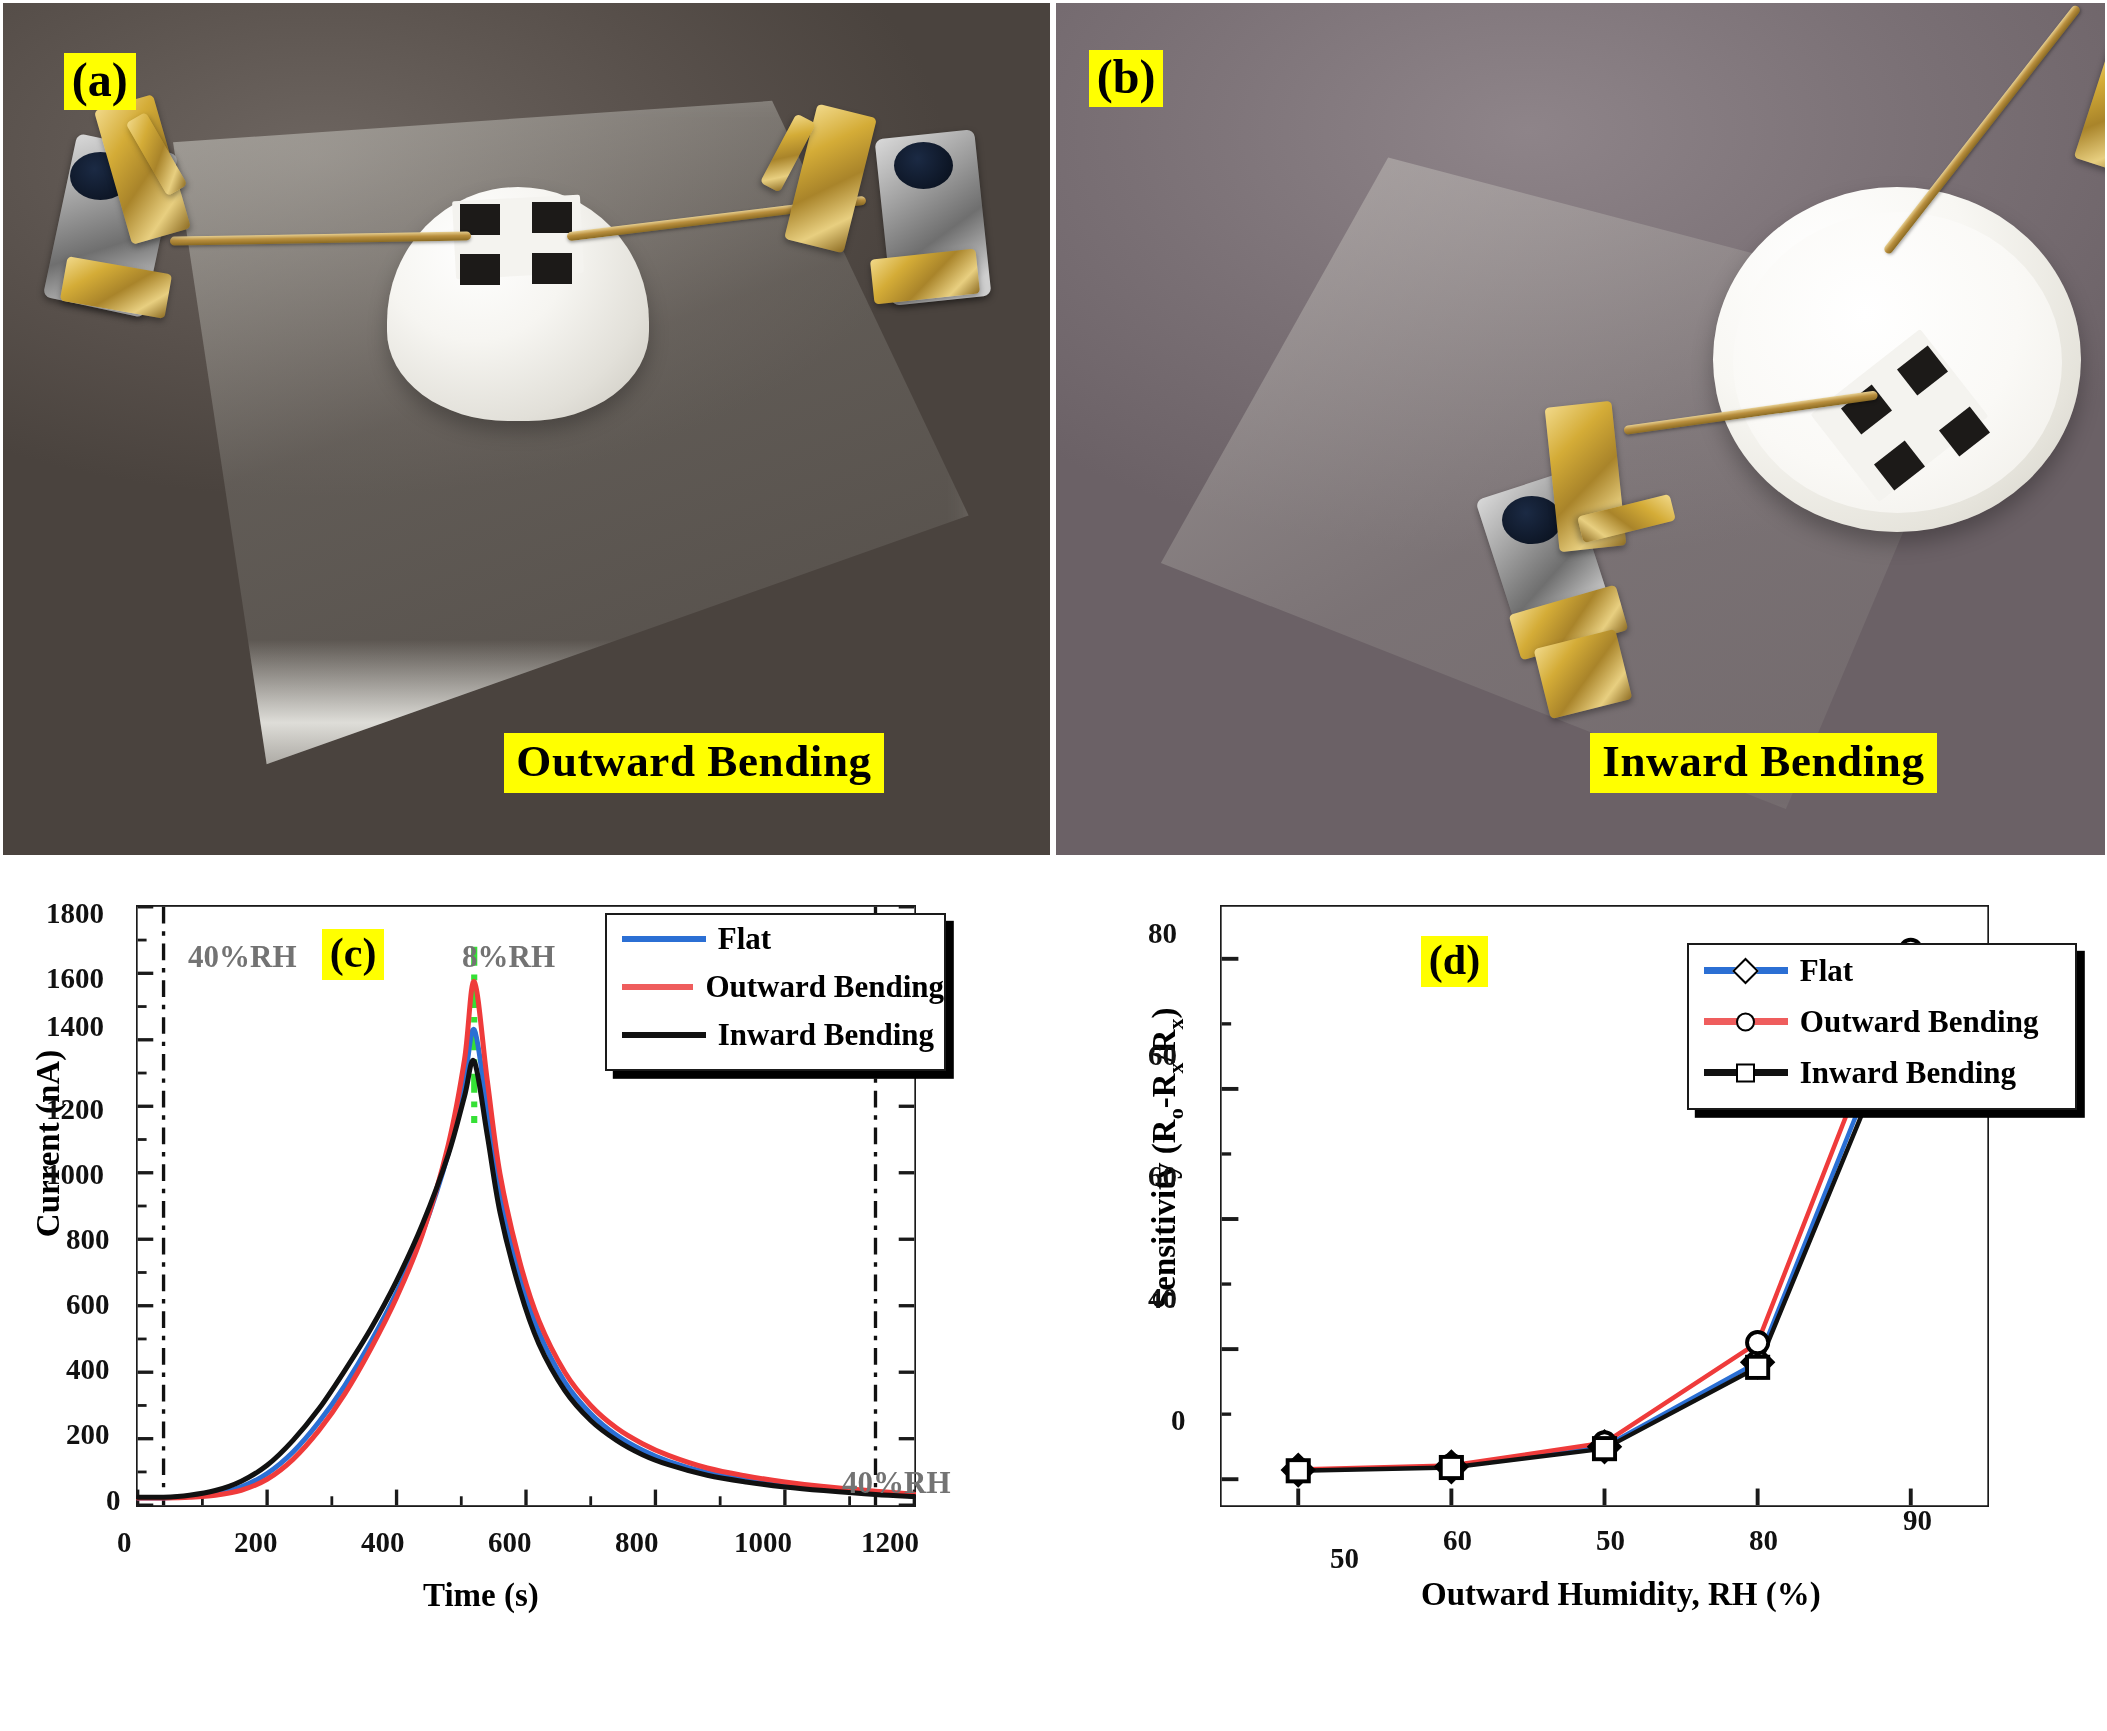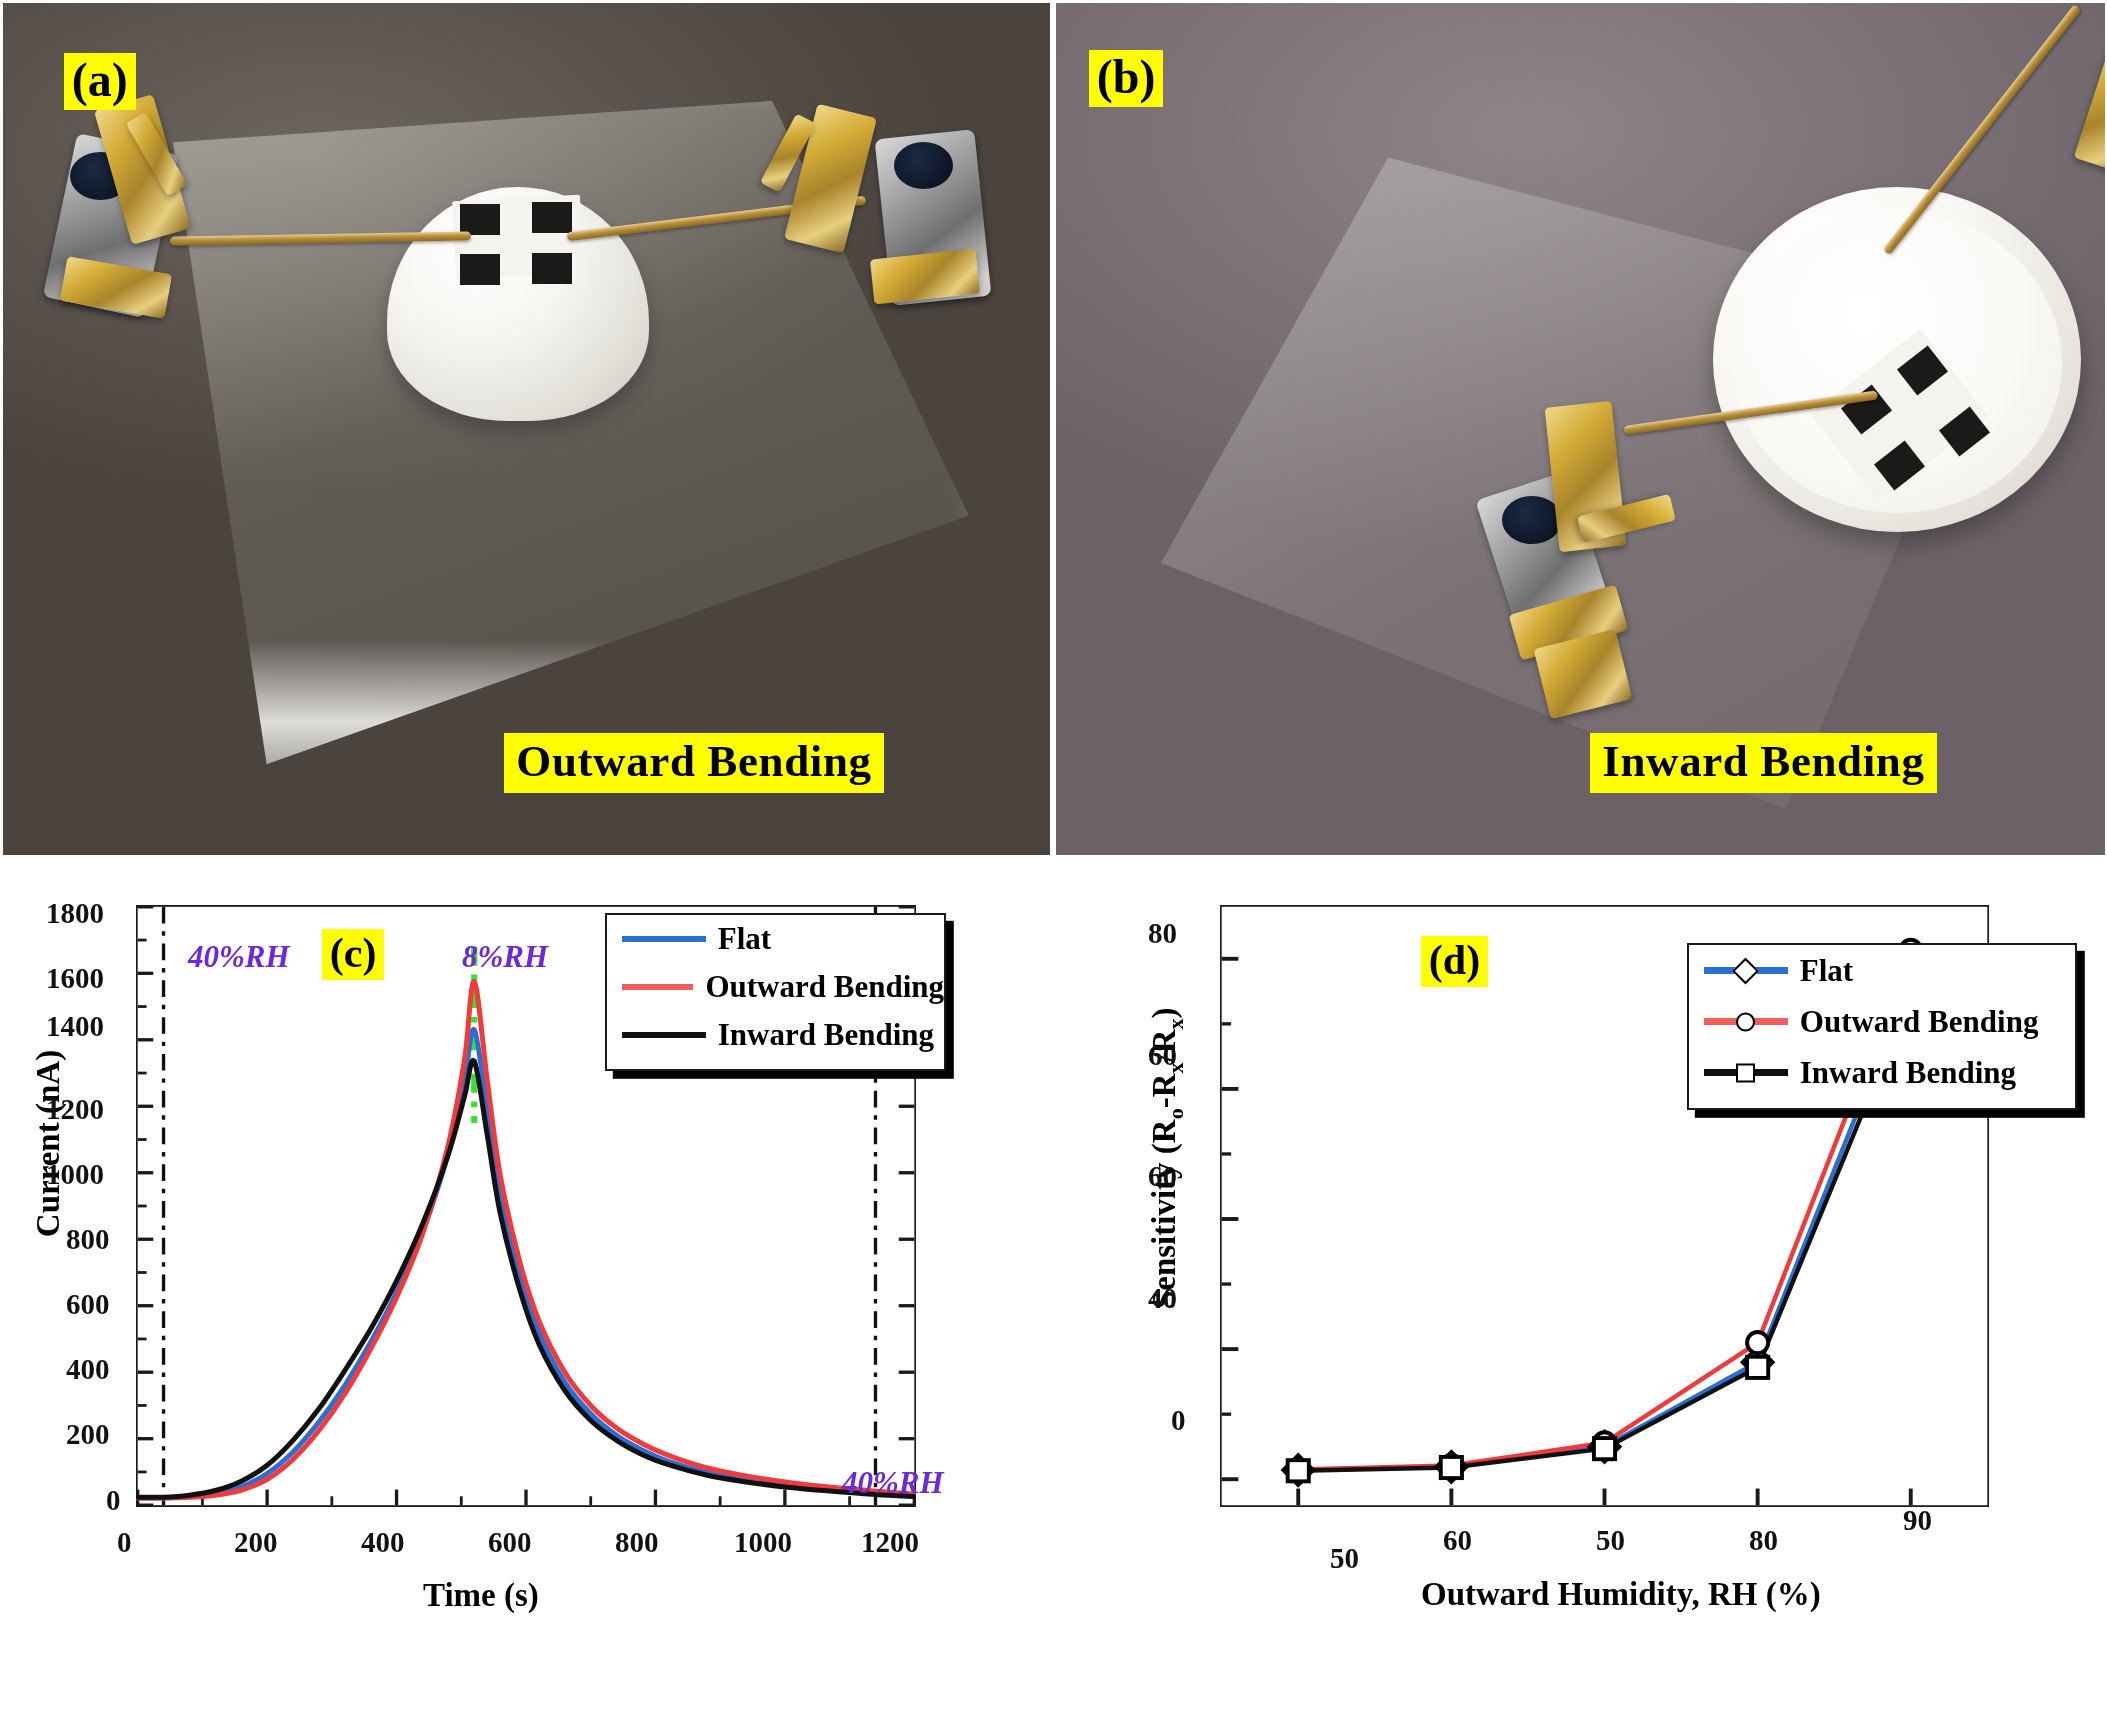--- a/index.html
+++ b/index.html
@@ -66,21 +66,21 @@
   .legendbox{position:absolute;background:#fff;border:2.8px solid #1a1a1a;
      box-shadow:7.8px 7.8px 0 #000;box-sizing:border-box;}
   .legrow{display:flex;align-items:center;height:48px;}
   .legline{width:84px;height:6.1px;margin:0 12.3px 0 14.5px;position:relative;}
   .legtext{font-size:31px;font-weight:bold;color:#000;white-space:nowrap;}
   .legmark{position:absolute;left:32px;top:50%;transform:translateY(-50%);
      width:19px;height:19px;border:2.8px solid #000;background:#fff;box-sizing:border-box;}
   .legmark.diamond{transform:translateY(-50%) rotate(45deg);}
   .legmark.circle{border-radius:50%;}
 
-  .annot{position:absolute;font-size:31px;font-weight:bold;color:#6d28d9;white-space:nowrap;font-style:italic;}
+  .annot{position:absolute;font-size:31px;font-weight:bold;color:#737373;white-space:nowrap;}
   svg{display:block;}
 </style>
 </head>
 <body>
 
 <div class="figure">
 
   <div class="photo photo-a">
     <div class="glass-a"></div>
     <div class="glass-a-edge"></div>

